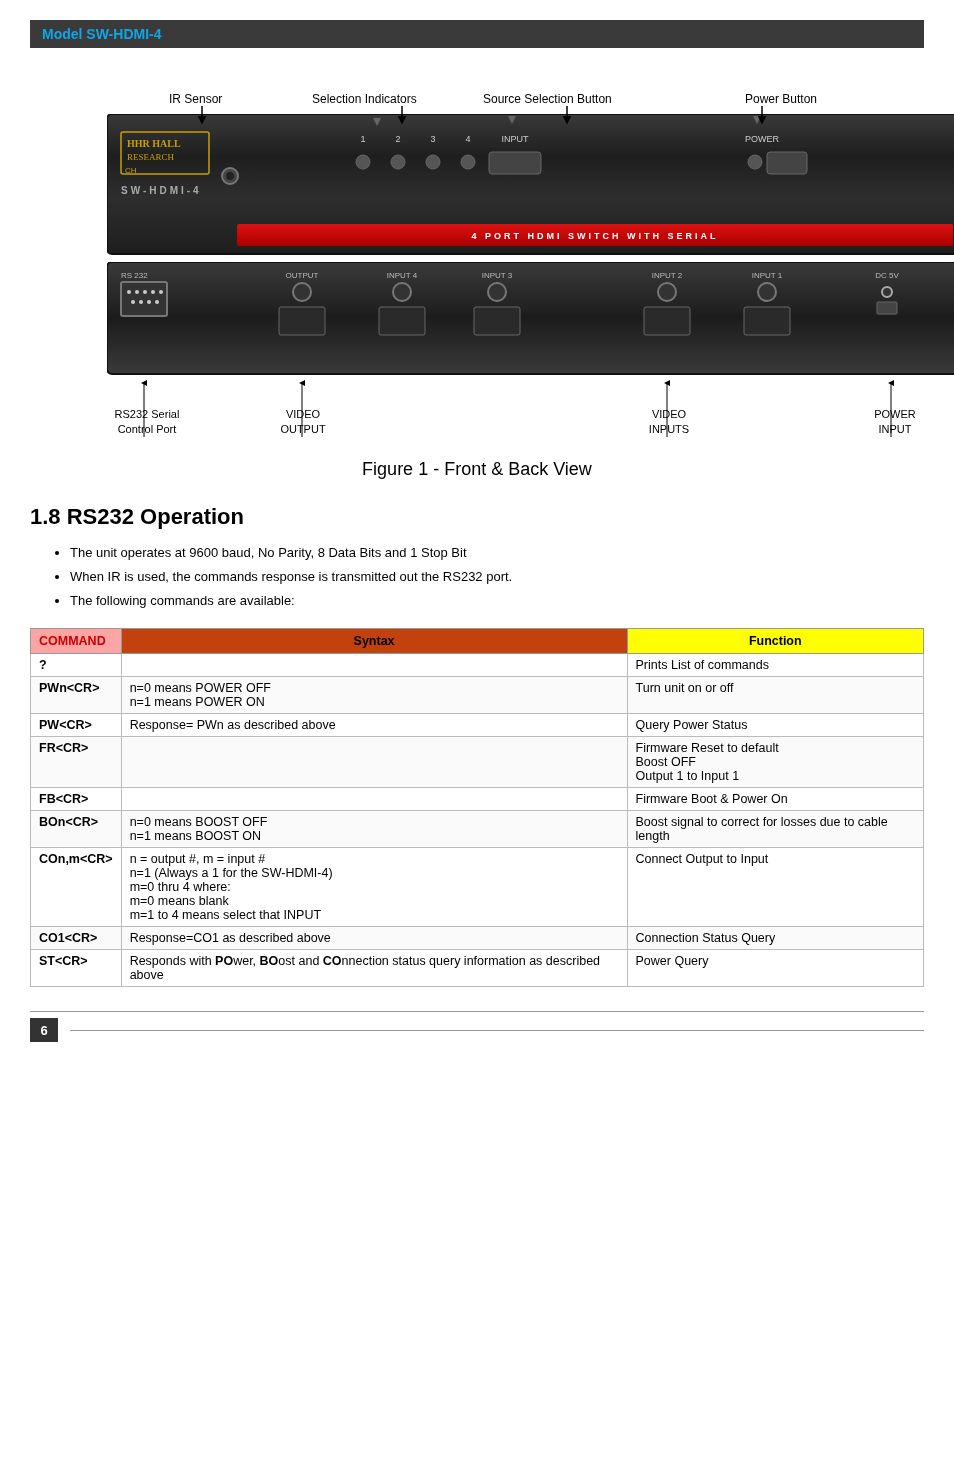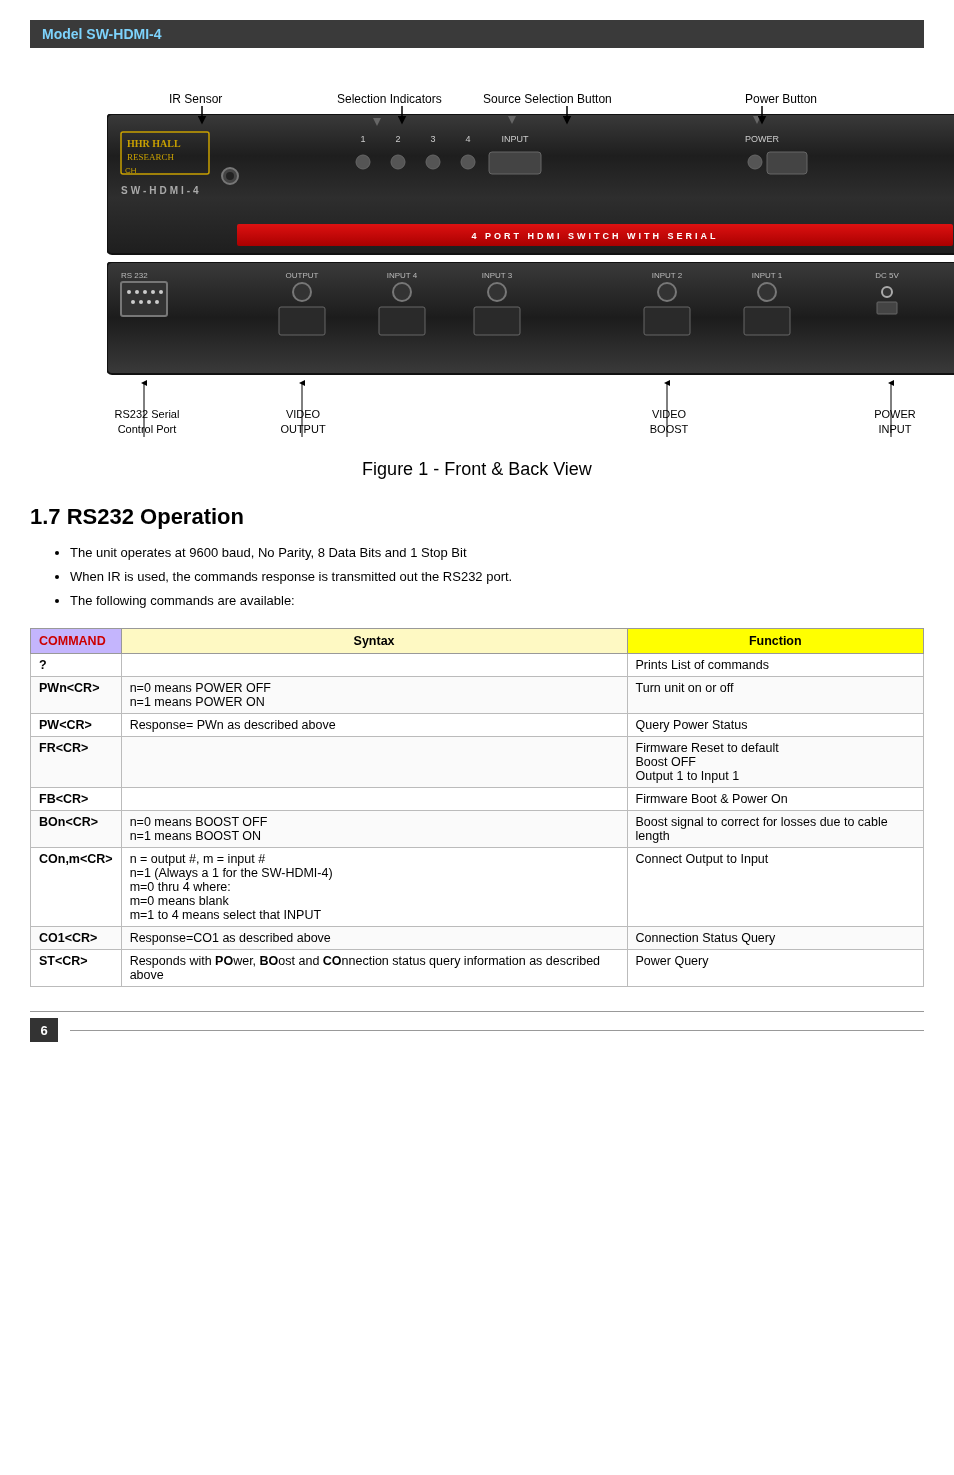--- a/index.html
+++ b/index.html
@@ -12,21 +12,21 @@
       min-height: 1475px;
     }
 
     .page {
       padding: 20px 30px 30px 30px;
     }
 
     
     .model-bar {
       background: #3a3a3a;
-      color: #7dd3fc;
+      color: #0ea5e9;
       font-weight: bold;
       font-size: 14px;
       padding: 6px 12px;
       margin-bottom: 16px;
     }
 
     
     .figure-section {
       margin-bottom: 24px;
     }
@@ -66,27 +66,27 @@
 
     .cmd-table th {
       background: #ffff00;
       border: 1px solid #999;
       padding: 5px 8px;
       font-weight: bold;
       text-align: left;
     }
 
     .cmd-table th.col-command {
-      background: #c4b5fd;
+      background: #fca5a5;
       color: #cc0000;
       font-weight: bold;
     }
 
     .cmd-table th.col-syntax {
-      background: #fef9c3;
+      background: #c2410c;
       text-align: center;
     }
 
     .cmd-table th.col-function {
       background: #ffff00;
       text-align: center;
     }
 
     .cmd-table td {
       border: 1px solid #bbb;
@@ -135,21 +135,21 @@
   <div class="model-bar">
     <span>Model SW-HDMI-4</span>
   </div>
 
   <div class="figure-section">
 
     <div class="device-svg-wrapper">
 
       <div style="position:relative; height:50px; margin-bottom:0;">
         <span style="position:absolute; left:62px; top:28px; font-size:12px;">IR Sensor</span>
-        <span style="position:absolute; left:230px; top:28px; font-size:12px;">Selection Indicators</span>
+        <span style="position:absolute; left:205px; top:28px; font-size:12px;">Selection Indicators</span>
         <span style="position:absolute; left:376px; top:28px; font-size:12px;">Source Selection Button</span>
         <span style="position:absolute; left:638px; top:28px; font-size:12px;">Power Button</span>
 
         <svg style="position:absolute;top:0;left:0;width:860px;height:50px;overflow:visible;">
 
           <line x1="95" y1="42" x2="95" y2="56" stroke="#000" stroke-width="1.5" marker-end="url(#arrow)"></line>
 
           <line x1="295" y1="42" x2="295" y2="56" stroke="#000" stroke-width="1.5" marker-end="url(#arrow)"></line>
 
           <line x1="460" y1="42" x2="460" y2="56" stroke="#000" stroke-width="1.5" marker-end="url(#arrow)"></line>
@@ -292,36 +292,36 @@
         <div style="position:absolute; left:0px; top:30px; text-align:center; width:80px; font-size:11px; line-height:1.4;">
           <span>RS232 Serial</span><br>
           <span>Control Port</span>
         </div>
         <div style="position:absolute; left:158px; top:30px; text-align:center; width:76px; font-size:11px; line-height:1.4;">
           <span>VIDEO</span><br>
           <span>OUTPUT</span>
         </div>
         <div style="position:absolute; left:524px; top:30px; text-align:center; width:76px; font-size:11px; line-height:1.4;">
           <span>VIDEO</span><br>
-          <span>BOOST</span>
+          <span>INPUTS</span>
         </div>
         <div style="position:absolute; left:750px; top:30px; text-align:center; width:76px; font-size:11px; line-height:1.4;">
           <span>POWER</span><br>
           <span>INPUT</span>
         </div>
       </div>
 
     </div>
 
     <div class="figure-caption">Figure 1 - Front &amp; Back View</div>
 
   </div>
 
   <div>
-    <div class="section-title">1.7 RS232 Operation</div>
+    <div class="section-title">1.8 RS232 Operation</div>
 
     <ul class="bullet-list">
       <li>The unit operates at 9600 baud, No Parity, 8 Data Bits and 1 Stop Bit</li>
       <li>When IR is used, the commands response is transmitted out the RS232 port.</li>
       <li>The following commands are available:</li>
     </ul>
 
     <table class="cmd-table">
       <thead>
         <tr>

